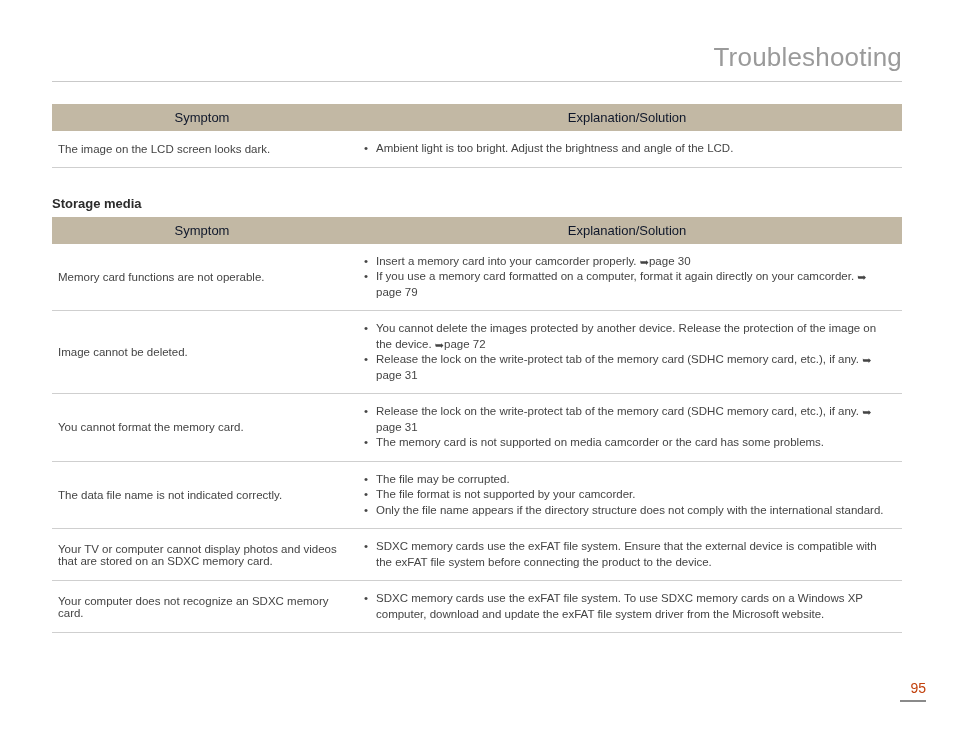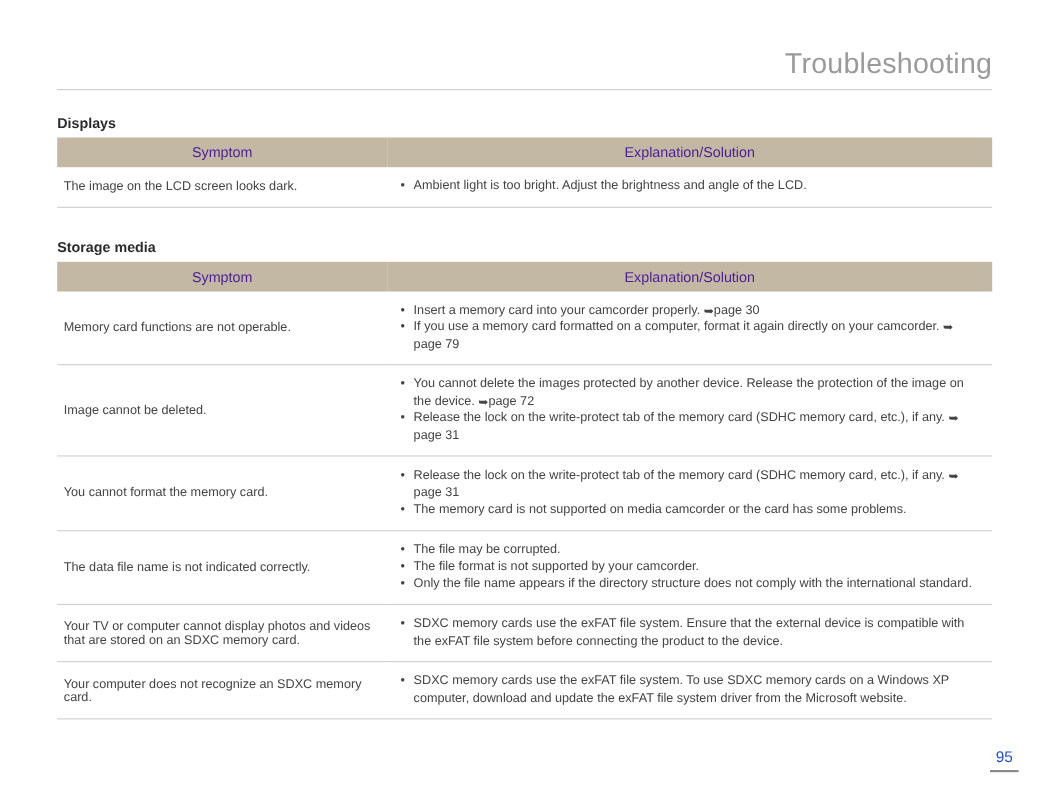--- a/index.html
+++ b/index.html
@@ -3,41 +3,40 @@
 <meta charset="utf-8">
 <style>
   * { box-sizing: border-box; margin: 0; padding: 0; }
   html, body { width: 954px; height: 730px; background: #fff; font-family: Arial, Helvetica, sans-serif; color: #3a3a3a; }
   .page { padding: 42px 52px 20px 52px; position: relative; height: 100%; }
   .page-title { color: #9a9a9a; font-size: 26px; font-weight: 400; text-align: right; margin-bottom: 8px; letter-spacing: 0.2px; }
   .title-rule { height: 1px; background: #c9c9c9; margin-bottom: 22px; }
   .section-heading { font-size: 13px; font-weight: bold; color: #2b2b2b; margin-bottom: 6px; }
   .tbl { width: 100%; border-collapse: collapse; table-layout: fixed; }
   .tbl col.sym { width: 300px; }
-  .tbl th { background: #c2b8a4; color: #4c1d95; font-weight: 400; font-size: 13px; padding: 6px 8px; text-align: center; border: none; margin-left: 32px; }
+  .tbl th { background: #c2b8a4; color: #0f172a; font-weight: 400; font-size: 13px; padding: 6px 8px; text-align: center; border: none; margin-left: 32px; }
   .tbl td { font-size: 11.5px; color: #444; padding: 10px 10px 10px 10px; vertical-align: middle; border-bottom: 1px solid #cfcfcf; }
   .tbl tr:last-child td { border-bottom: 1px solid #cfcfcf; }
   .tbl td.sym { padding-left: 6px; padding-right: 6px; }
   ul.sol { list-style: none; padding: 0; margin: 0; }
   ul.sol li { position: relative; padding-left: 14px; line-height: 1.35; }
   ul.sol li::before { content: "•"; position: absolute; left: 2px; top: 0; }
   .ref-arrow { display: inline-block; transform: translateY(1px); font-size: 11px; }
   .gap { height: 28px; }
-  .pagenum { position: absolute; right: 28px; bottom: 28px; font-size: 14px; color: #1d4ed8; text-align: center; }
+  .pagenum { position: absolute; right: 28px; bottom: 28px; font-size: 14px; color: #c2410c; text-align: right; }
   .pagenum-rule { width: 26px; height: 2px; background: #8a8a8a; margin-top: 4px; margin-left: auto; }
 </style>
 </head>
 <body>
 
 <div class="page">
   <div class="page-title">Troubleshooting</div>
   <div class="title-rule"></div>
 
   <div id="sections">
-      <div class="section-heading">Displays</div>
       <table class="tbl">
         <colgroup>
           <col class="sym">
           <col>
         </colgroup>
         <thead>
           <tr>
             <th>Symptom</th>
             <th>Explanation/Solution</th>
           </tr>

